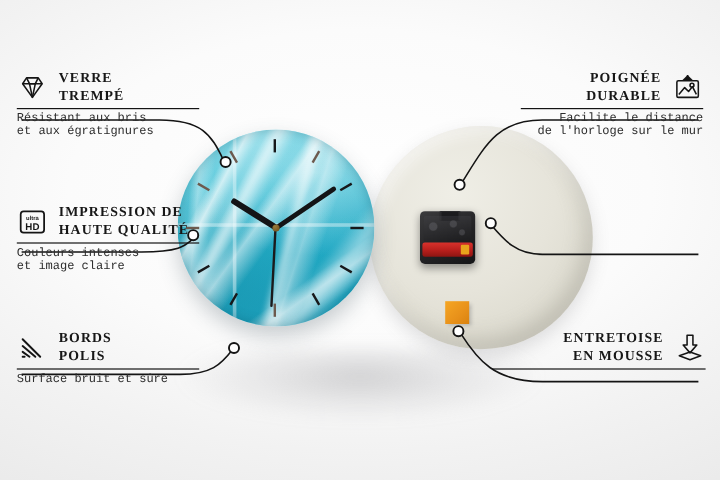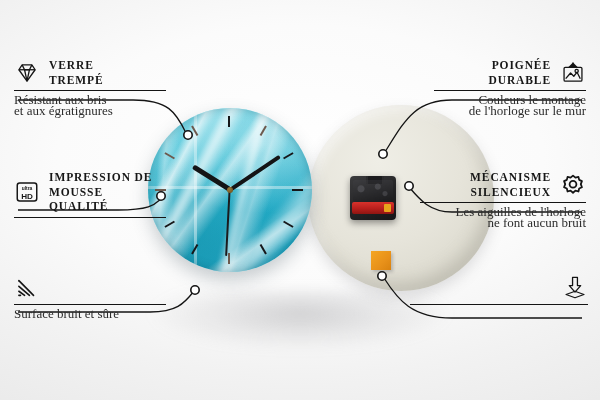--- a/index.html
+++ b/index.html
@@ -216,22 +216,22 @@
     color: #171717;
     line-height: 14.5px;
     white-space: pre-line;
   }
   .label .rule {
     height: 1px;
     background: #141414;
     margin: 3px 0 3px 0;
   }
   .label .desc {
-    font-family: Liberation Serif, serif;
-    font-size: 13px;
+    font-family: Liberation Mono, monospace;
+    font-size: 10px;
     color: #2c2c2c;
     line-height: 11px;
     white-space: pre-line;
   }
   .label.left { text-align: left; left: 14px; }
   .label.right { text-align: right; }
   .label .head {
     display: flex;
     align-items: center;
     gap: 9px;
@@ -344,77 +344,68 @@
   <div class="label left" style="top:170px;">
     <div class="head">
       <span class="icon">
         <svg viewBox="0 0 32 32">
           <rect x="4" y="5" width="24" height="22" rx="3" fill="none" stroke="currentColor" stroke-width="1.8"></rect>
           <text x="16" y="14" text-anchor="middle" font-family="Liberation Sans, sans-serif" font-size="6" font-weight="bold" fill="currentColor">ultra</text>
           <text x="16" y="24" text-anchor="middle" font-family="Liberation Sans, sans-serif" font-size="10" font-weight="bold" fill="currentColor">HD</text>
         </svg>
       </span>
       <span class="title">IMPRESSION DE
-MOUSSE QUALITÉ</span>
+HAUTE QUALITÉ</span>
     </div>
     <div class="rule"></div>
+    <div class="desc">Couleurs intenses
+et image claire</div>
   </div>
 
   <div class="label left" style="top:275px;">
     <div class="head">
       <span class="icon">
         <svg viewBox="0 0 32 32" fill="none" stroke="currentColor" stroke-width="2" stroke-linecap="round">
           <path d="M6 7 L24 25"></path>
             <path d="M6 14 L19 25"></path>
             <path d="M6 20 L13 25"></path>
             <path d="M6 25 L8 25"></path>
         </svg>
       </span>
+      <span class="title">BORDS
+POLIS</span>
     </div>
     <div class="rule"></div>
     <div class="desc">Surface bruit et sûre</div>
   </div>
 
   <div class="label right" style="top:58px; left:434px;">
     <div class="head">
       <span class="title">POIGNÉE
 DURABLE</span>
       <span class="icon">
         <svg viewBox="0 0 32 32" fill="none" stroke="currentColor" stroke-width="1.6" stroke-linejoin="round">
           <path d="M16 3 L10 9 H22 Z" fill="currentColor" stroke="none"></path>
           <path d="M16 3 L16 9"></path>
           <rect x="5" y="9" width="22" height="17" rx="1.5"></rect>
           <path d="M7 23 L13 16 L17 20 L21 15 L25 23"></path>
           <circle cx="20.5" cy="13.5" r="2"></circle>
         </svg>
       </span>
     </div>
     <div class="rule"></div>
-    <div class="desc">Couleurs le montage
+    <div class="desc">Facilite le distance
 de l'horloge sur le mur</div>
   </div>
 
-  <div class="label right" style="top:170px; left:420px; width:166px;">
-    <div class="head">
-      <span class="title">MÉCANISME
-SILENCIEUX</span>
-      <span class="icon">
-        <svg viewBox="0 0 32 32" fill="none" stroke="currentColor" stroke-width="2.2" stroke-linejoin="round">
-          <path d="M16 4.5 L19 7 L22.7 6 L23.6 9.7 L27 11.3 L25.6 15 L27 18.7 L23.6 20.3 L22.7 24 L19 23 L16 25.5 L13 23 L9.3 24 L8.4 20.3 L5 18.7 L6.4 15 L5 11.3 L8.4 9.7 L9.3 6 L13 7 Z"></path>
-          <circle cx="16" cy="15" r="4.2"></circle>
-        </svg>
-      </span>
-    </div>
-    <div class="rule"></div>
-    <div class="desc">Les aiguilles de l'horloge
-ne font aucun bruit</div>
-  </div>
 
   <div class="label right" style="top:275px; left:410px; width:178px;">
     <div class="head">
+      <span class="title">ENTRETOISE
+EN MOUSSE</span>
       <span class="icon">
         <svg viewBox="0 0 32 32" fill="none" stroke="currentColor" stroke-width="1.6" stroke-linejoin="round">
           <path d="M13 3 H19 V13 H23 L16 21 L9 13 H13 Z"></path>
           <path d="M16 20 L27 24 L16 28 L5 24 Z"></path>
         </svg>
       </span>
     </div>
     <div class="rule"></div>
   </div>
 

